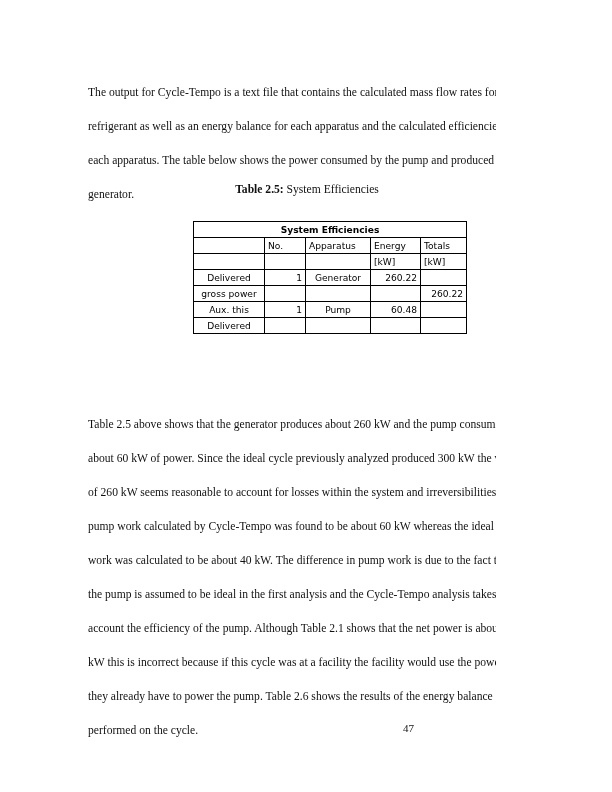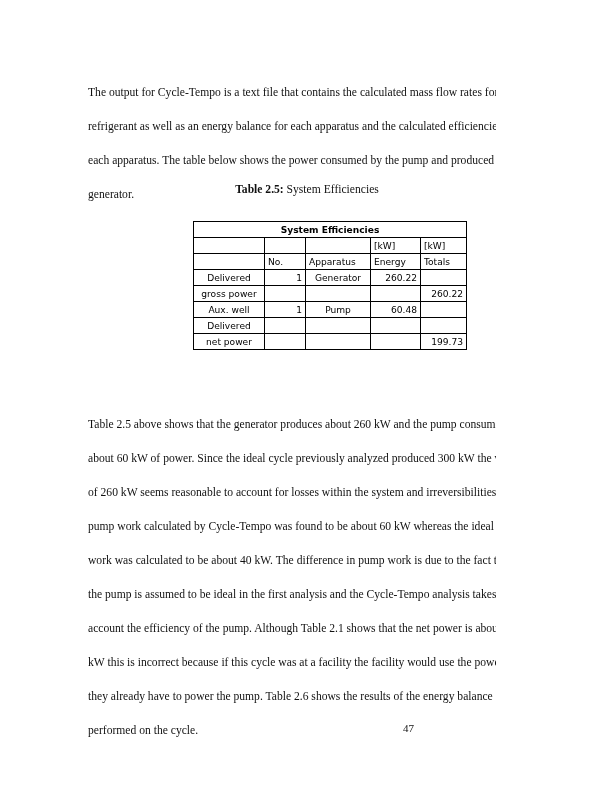--- a/index.html
+++ b/index.html
@@ -107,69 +107,62 @@
     <span class="cap-label">Table 2.5:</span><span class="cap-text"> System Efficiencies</span>
   </div>
 
   <div class="tbl-wrap">
     <table class="eff">
       <tbody>
         <tr>
           <td class="spanhead" colspan="5">System Efficiencies</td>
         </tr>
         <tr>
+          <td class="c-label colhead-left"></td>
+          <td class="c-no colhead-right">No.</td>
+          <td class="c-app colhead-left">Apparatus</td>
+          <td class="c-energy colhead-left">Energy</td>
+          <td class="c-totals colhead-left">Totals</td>
+        </tr>
+        <tr>
           <td class="c-label"></td>
           <td class="c-no"></td>
           <td class="c-app"></td>
           <td class="c-energy colhead-left">[kW]</td>
           <td class="c-totals colhead-left">[kW]</td>
-        </tr>
-        <tr>
-          <td class="c-label colhead-left"></td>
-          <td class="c-no colhead-right">No.</td>
-          <td class="c-app colhead-left">Apparatus</td>
-          <td class="c-energy colhead-left">Energy</td>
-          <td class="c-totals colhead-left">Totals</td>
         </tr>
 
         <tr>
           <td class="c-label">Delivered</td>
           <td class="c-no num">1</td>
           <td class="c-app">Generator</td>
           <td class="c-energy num">260.22</td>
           <td class="c-totals num"></td>
         </tr>
         <tr>
           <td class="c-label">gross power</td>
           <td class="c-no num"></td>
           <td class="c-app"></td>
           <td class="c-energy num"></td>
           <td class="c-totals num">260.22</td>
         </tr>
         <tr>
-          <td class="c-label">Aux. well</td>
+          <td class="c-label">Aux. this</td>
           <td class="c-no num">1</td>
           <td class="c-app">Pump</td>
           <td class="c-energy num">60.48</td>
           <td class="c-totals num"></td>
         </tr>
         <tr>
           <td class="c-label">Delivered</td>
           <td class="c-no num"></td>
           <td class="c-app"></td>
           <td class="c-energy num"></td>
           <td class="c-totals num"></td>
         </tr>
-        <tr>
-          <td class="c-label">net power</td>
-          <td class="c-no num"></td>
-          <td class="c-app"></td>
-          <td class="c-energy num"></td>
-          <td class="c-totals num">199.73</td>
-        </tr>
       </tbody>
     </table>
   </div>
 
   <p class="body-block" id="para-after">Table 2.5 above shows that the generator produces about 260 kW and the pump consumes about 60 kW of power. Since the ideal cycle previously analyzed produced 300 kW the value of 260 kW seems reasonable to account for losses within the system and irreversibilities. The pump work calculated by Cycle-Tempo was found to be about 60 kW whereas the ideal pump work was calculated to be about 40 kW. The difference in pump work is due to the fact that the pump is assumed to be ideal in the first analysis and the Cycle-Tempo analysis takes into account the efficiency of the pump. Although Table 2.1 shows that the net power is about 200 kW this is incorrect because if this cycle was at a facility the facility would use the power they already have to power the pump. Table 2.6 shows the results of the energy balance performed on the cycle.</p>
 
   <div class="page-number">47</div>
 
 </div>
 

